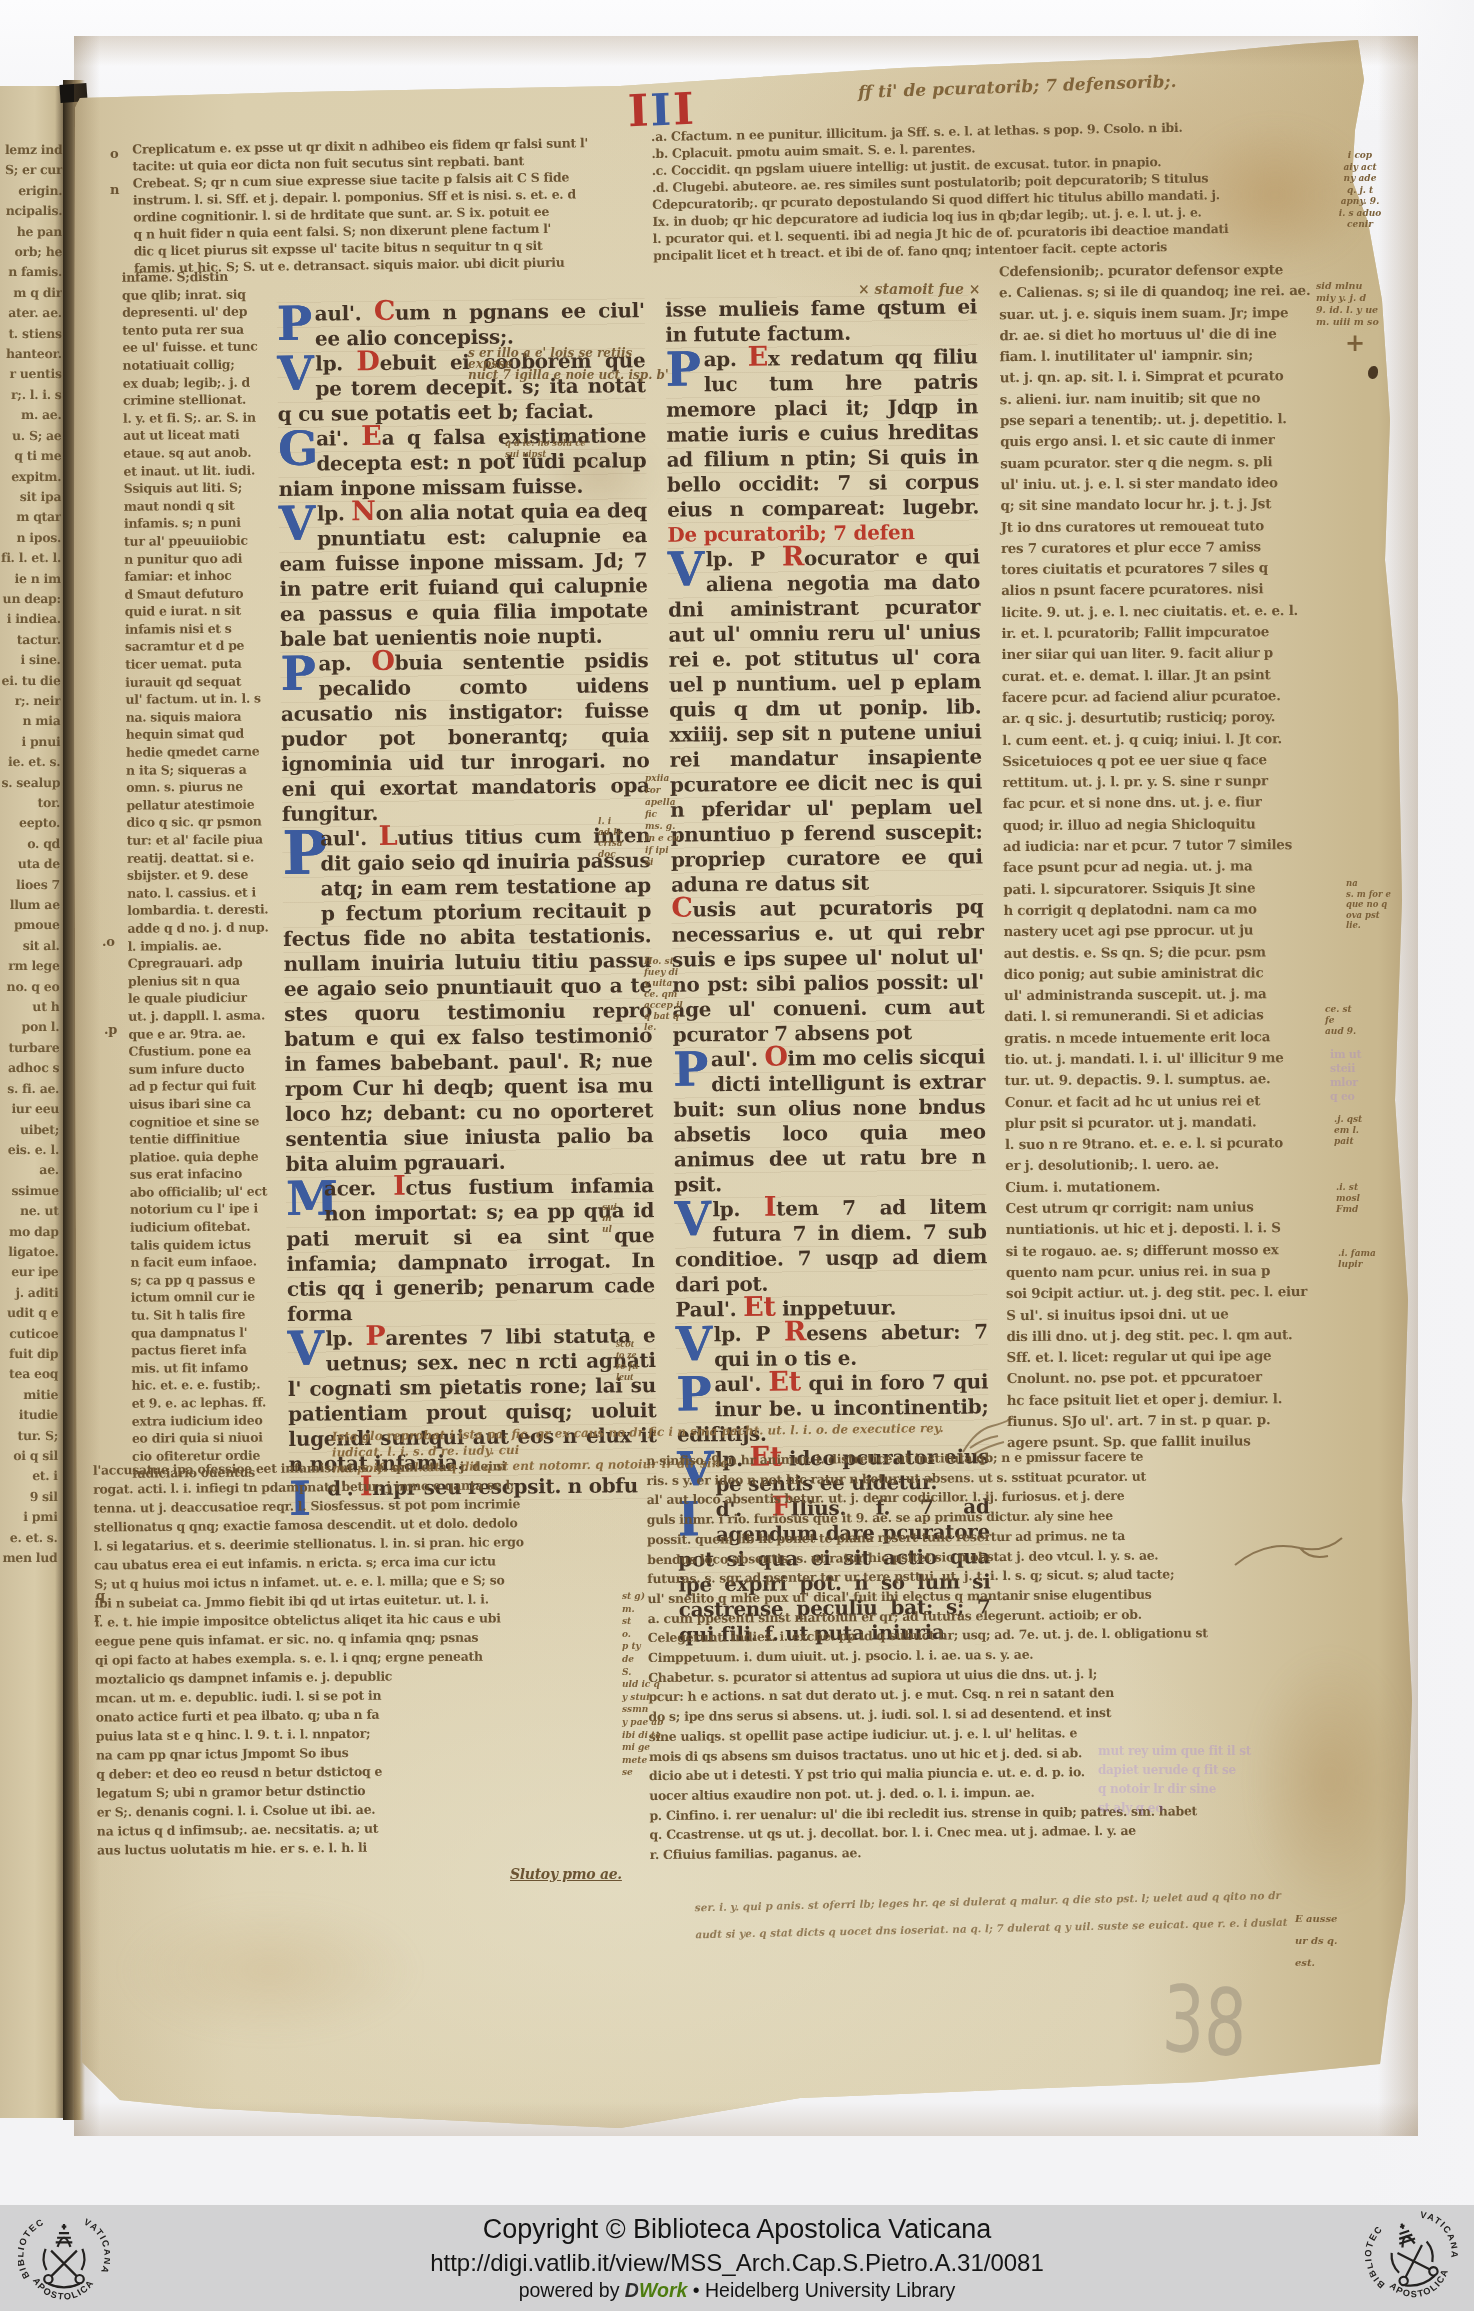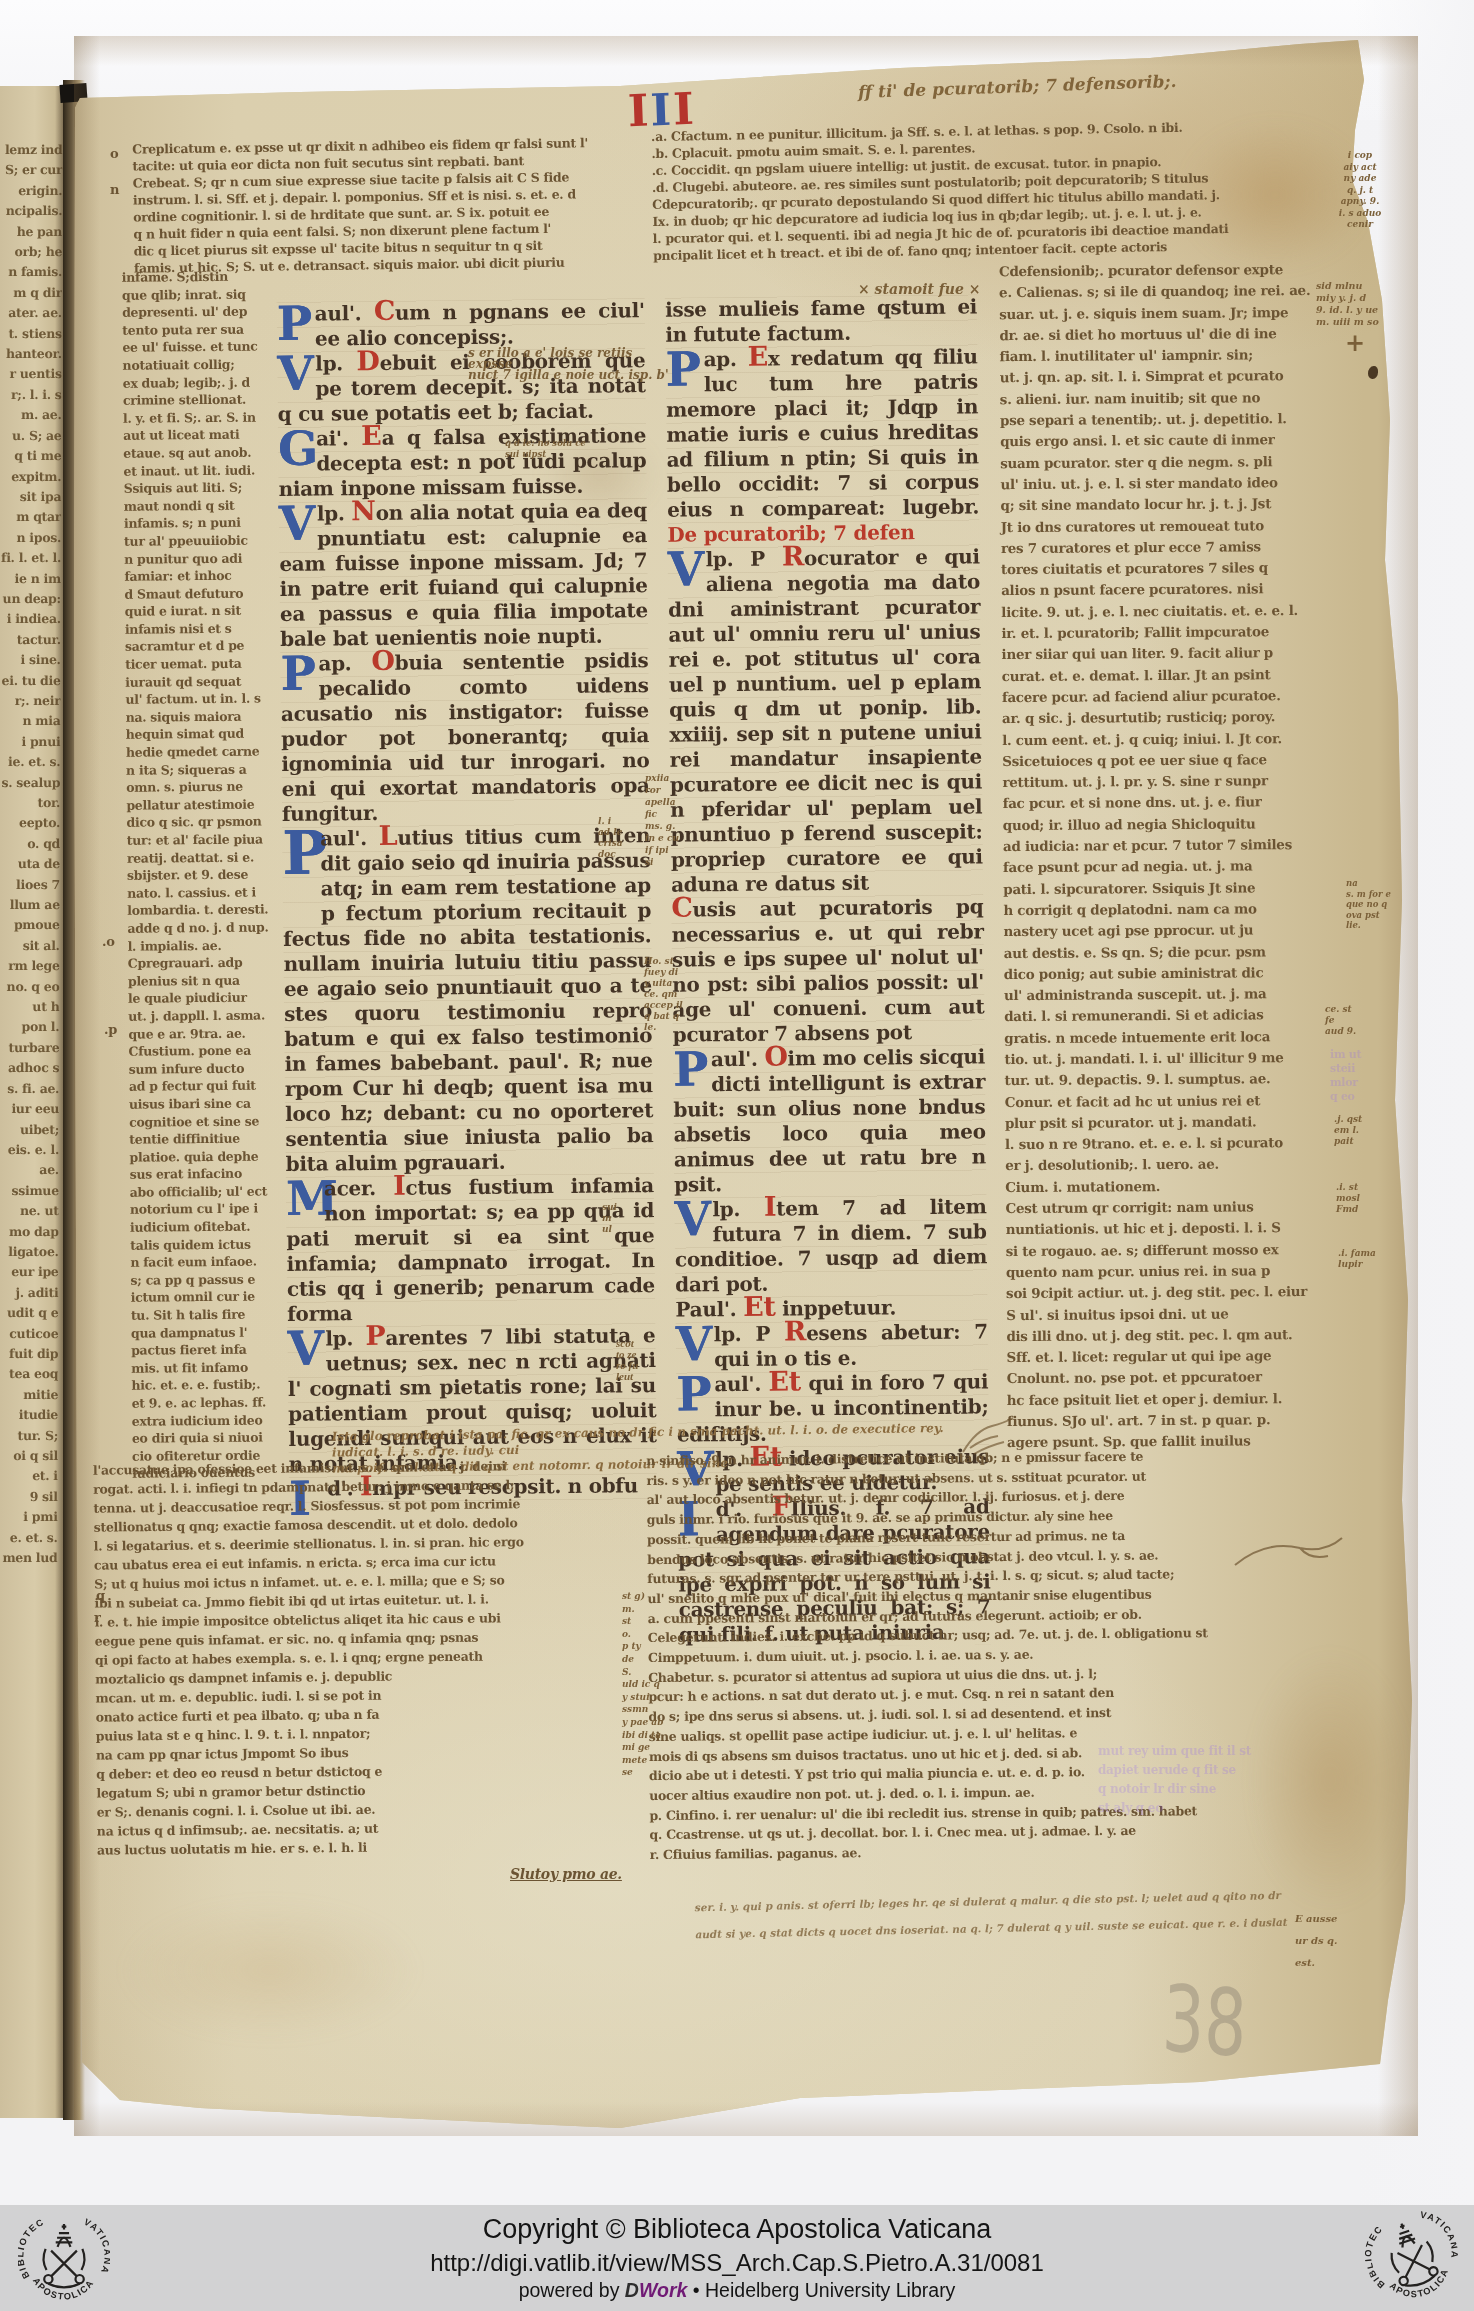--- a/index.html
+++ b/index.html
@@ -46,21 +46,21 @@
   .bleed{color:#8b5cf6;opacity:.22;filter:blur(.4px);}
   .u{text-decoration:underline;}
   
   .footer{left:0;top:2205px;width:1474px;height:106px;background:#d2d2d3;}
   .f-line{width:1474px;text-align:center;color:#141414;}
   .f1{top:2214px;font-size:27px;}
   .f2{top:2249px;font-size:24px;}
   .f3{top:2279px;font-size:19.5px;}
   .dwork{font-style:italic;font-weight:700;}
   .dwork-d{color:#2e2e2e;}
-  .dwork-rest{color:#701a75;}
+  .dwork-rest{color:#4d7c0f;}
   .logo{width:92px;height:92px;}
 </style>
 </head>
 <body>
 
 <div class="abs scan-top"></div>
 <div class="abs scan-right"></div>
 
 <div class="abs facing"></div>
 <div class="abs facing-text ms">lemz ind<br>S; er cur<br>erigin.<br>ncipalis.<br>he pan<br>orb; he<br>n famis.<br>m q dir<br>ater. ae.<br>t. stiens<br>hanteor.<br>r uentis<br>r;. l. i. s<br>m. ae.<br>u. S; ae<br>q ti me<br>expitm.<br>sit ipa<br>m qtar<br>n ipos.<br>fi. l. et. l.<br>ie n im<br>un deap:<br>i indiea.<br>tactur.<br>i sine.<br>ei. tu die<br>r;. neir<br>n mia<br>i pnui<br>ie. et. s.<br>s. sealup<br>tor.<br>eepto.<br>o. qd<br>uta de<br>lioes 7<br>llum ae<br>pmoue<br>sit al.<br>rm lege<br>no. q eo<br>ut h<br>pon l.<br>turbare<br>adhoc s<br>s. fi. ae.<br>iur eeu<br>uibet;<br>eis. e. l.<br>ae.<br>ssimue<br>ne. ut<br>mo dap<br>ligatoe.<br>eur ipe<br>j. aditi<br>udit q e<br>cuticoe<br>fuit dip<br>tea eoq<br>mitie<br>itudie<br>tur. S;<br>oi q sil<br>et. i<br>9 sil<br>i pmi<br>e. et. s.<br>men lud</div>

